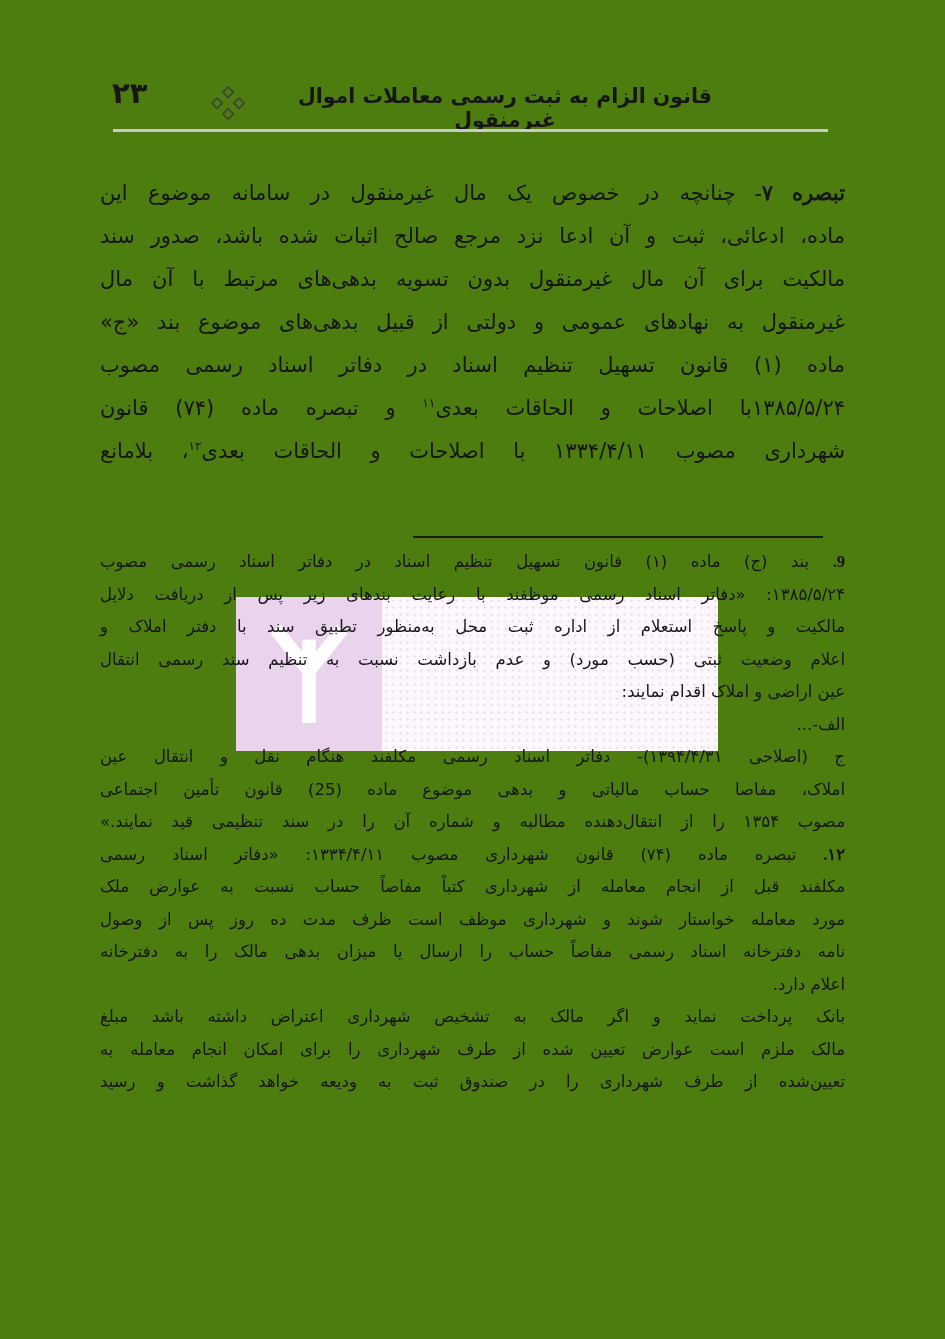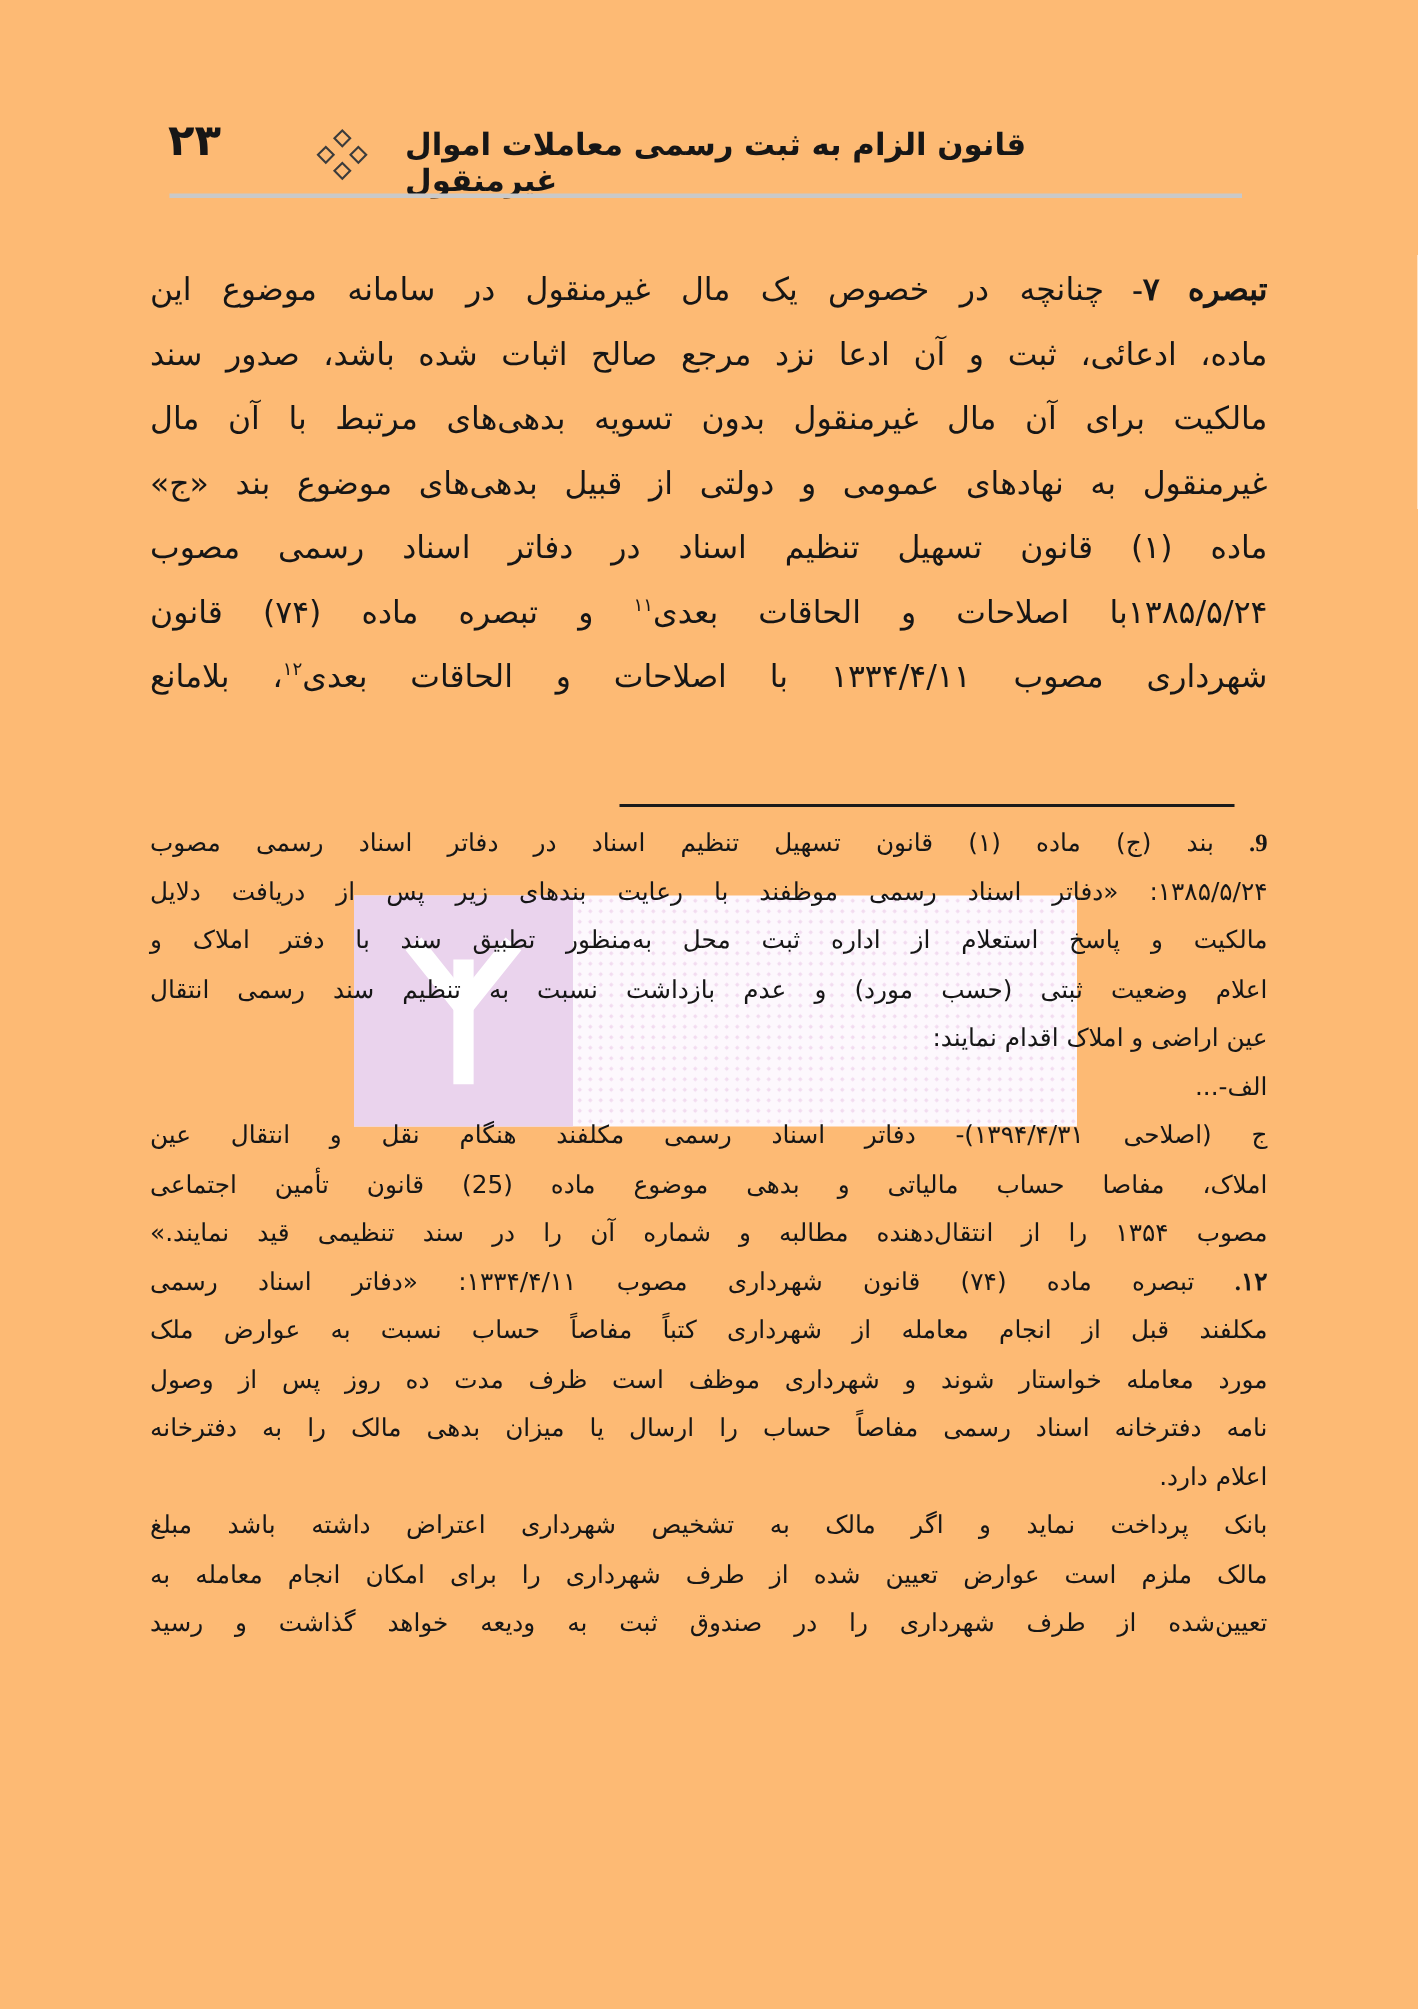--- a/index.html
+++ b/index.html
@@ -1,22 +1,22 @@
 <!DOCTYPE html>
 <html lang="fa"><head>
 <meta charset="utf-8">
 <style>
   html,body{margin:0;padding:0;background:#ffffff;}
   body{width:945px;height:1339px;font-family:"DejaVu Sans",sans-serif;color:#161616;}
-  .page{position:relative;width:945px;height:1339px;overflow:hidden;background:#fdba74;}
+  .page{position:relative;width:945px;height:1339px;overflow:hidden;background:#4d7c0f;}
 
   
   .pagenum{position:absolute;top:76px;left:112px;font-size:29px;font-weight:bold;z-index:2;}
   .ornament{position:absolute;top:85px;left:210px;width:36px;height:36px;z-index:2;}
-  .title{position:absolute;top:84px;left:270px;width:470px;text-align:left;
+  .title{position:absolute;top:84px;left:270px;width:470px;text-align:center;
          font-size:20.5px;font-weight:bold;direction:rtl;z-index:2;}
   .header-rule{position:absolute;top:129px;left:113px;width:715px;height:3px;background:#c9c9c9;z-index:2;}
 
   
   .watermark{position:absolute;top:597px;left:236px;width:482px;height:154px;display:flex;direction:ltr;z-index:0;
              background-color:#fdf8fd;
              background-image:radial-gradient(circle,#f2dcf0 1.2px,rgba(255,255,255,0) 1.4px);
              background-size:7px 7px;flex-direction:column;}
   .wm-logo{width:146px;height:100%;background:#ead3ed;display:flex;align-items:center;justify-content:center;flex:none;}
   .wm-text{flex:1;direction:rtl;text-align:center;font-size:86px;font-weight:bold;line-height:150px;

